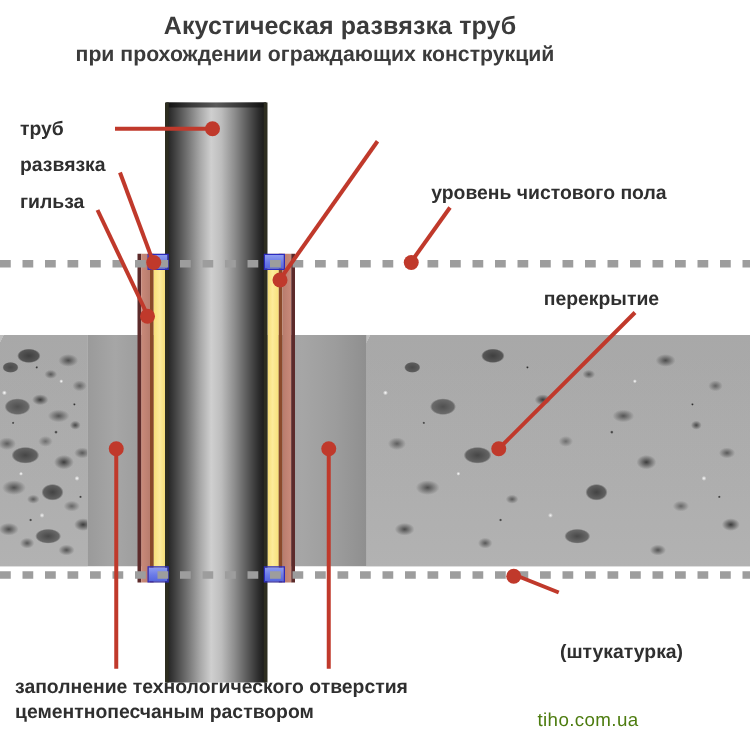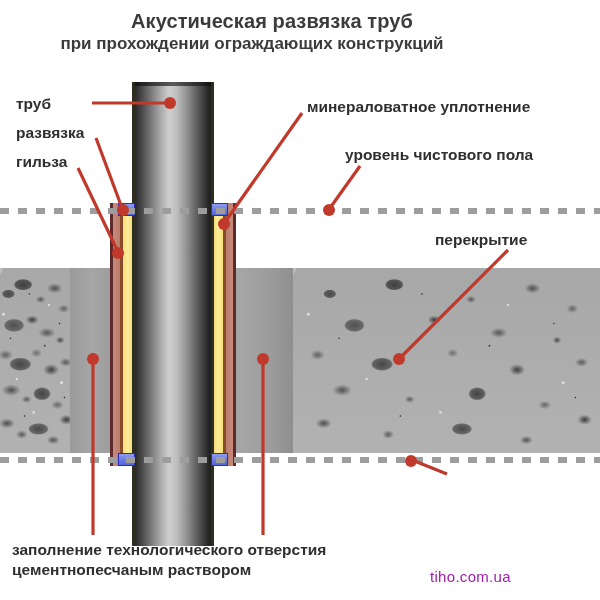--- a/index.html
+++ b/index.html
@@ -174,21 +174,21 @@
     left: 0; top: 0;
     width: 600px; height: 600px;
     pointer-events: none;
   }
 
   
   .watermark {
     position: absolute;
     left: 430px; top: 568px;
     font-size: 15px;
-    color: #a21caf;
+    color: #4d7c0f;
     letter-spacing: 0.3px;
   }
 </style>
 </head>
 <body>
 
 <div id="root">
 
   <div class="title-main">Акустическая развязка труб</div>
   <div class="title-sub">при прохождении ограждающих конструкций</div>
@@ -244,22 +244,22 @@
       <circle cx="411" cy="461" r="6"></circle>
       <circle cx="93" cy="359" r="6"></circle>
       <circle cx="263" cy="359" r="6"></circle>
     </g>
   </svg>
 
   <div class="label" style="left:16px; top:94px;">труб</div>
   <div class="label" style="left:16px; top:123px;">развязка</div>
   <div class="label" style="left:16px; top:152px;">гильза</div>
 
-  <div class="label" style="left:307px; top:97px;">минераловатное уплотнение</div>
   <div class="label" style="left:345px; top:145px;">уровень чистового пола</div>
   <div class="label" style="left:435px; top:230px;">перекрытие</div>
 
+  <div class="label" style="left:448px; top:512px;">(штукатурка)</div>
 
   <div class="label" style="left:12px; top:540px;">заполнение технологического отверстия</div>
   <div class="label" style="left:12px; top:560px;">цементнопесчаным  раствором</div>
 
   <div class="watermark">tiho.com.ua</div>
 </div>
 
 </body></html>

